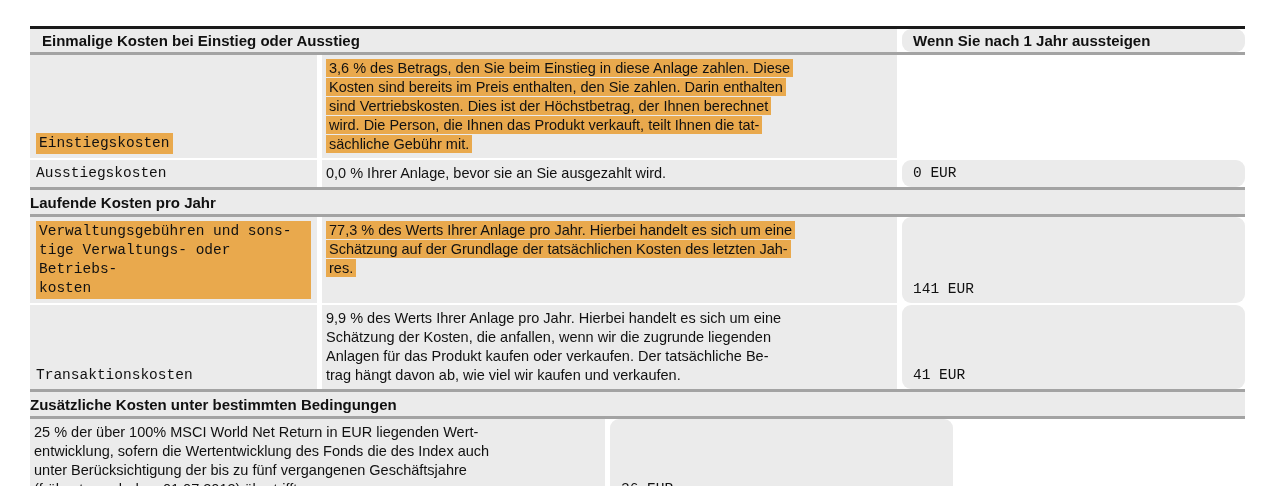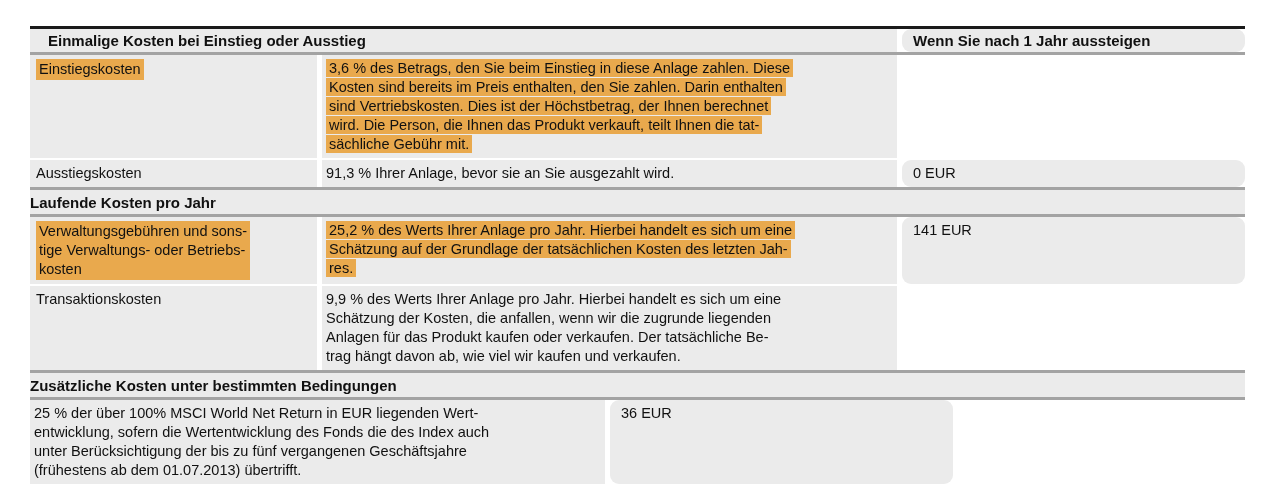--- a/index.html
+++ b/index.html
@@ -36,41 +36,41 @@
   }
   .trow + .trow { margin-top: 2px; }
   .cell {
     background: var(--row-bg);
     font-size: 14.5px;
     line-height: 19px;
   }
   .c1 { width: 287px; padding: 4px 6px 4px 6px; }
   .c2 { width: 575px; padding: 4px 4px 4px 4px; }
   .c3 { width: 343px; padding: 4px 4px 4px 11px; border-radius: 9px; }
-  .span12 { width: 867px; padding-left: 18px; }
+  .span12 { width: 867px; padding-left: 12px; }
   .thead .cell {
     font-weight: bold;
     font-size: 15px;
     height: 23px;
     display: flex;
     align-items: center;
   }
   .section-row .cell {
     width: 1215px;
     font-weight: bold;
     font-size: 15px;
     height: 24px;
     display: flex;
     align-items: center;
   }
   .hline {
     height: 3px;
     background: var(--line-gray);
   }
-  .vcenter { display: flex; align-items: flex-start; }
+  .vcenter { display: flex; align-items: flex-end; font-family: Liberation Mono, monospace; }
   .ml { white-space: pre-line; }
   .hl {
     background: var(--highlight);
     padding: 1px 3px;
     box-decoration-break: clone;
     -webkit-box-decoration-break: clone;
   }
 </style>
 </head>
 <body>
@@ -95,58 +95,61 @@
 wird. Die Person, die Ihnen das Produkt verkauft, teilt Ihnen die tat-
 sächliche Gebühr mit.</span>
       </div>
     </div>
 
     <div class="trow">
       <div class="cell c1 vcenter">
         <span class="ml">Ausstiegskosten</span>
       </div>
       <div class="cell c2">
-        <span class="ml">91,3 % Ihrer Anlage, bevor sie an Sie ausgezahlt wird.</span>
+        <span class="ml">0,0 % Ihrer Anlage, bevor sie an Sie ausgezahlt wird.</span>
       </div>
       <div class="cell c3 vcenter">
         <span>0 EUR</span>
       </div>
     </div>
 
     <div class="hline"></div>
     <div class="trow section-row">
       <div class="cell">Laufende Kosten pro Jahr</div>
     </div>
     <div class="hline"></div>
 
     <div class="trow">
       <div class="cell c1 vcenter">
         <span class="hl ml">Verwaltungsgebühren und sons-
 tige Verwaltungs- oder Betriebs-
 kosten</span>
       </div>
       <div class="cell c2">
-        <span class="hl ml">25,2 % des Werts Ihrer Anlage pro Jahr. Hierbei handelt es sich um eine
+        <span class="hl ml">77,3 % des Werts Ihrer Anlage pro Jahr. Hierbei handelt es sich um eine
 Schätzung auf der Grundlage der tatsächlichen Kosten des letzten Jah-
 res.</span>
       </div>
       <div class="cell c3 vcenter">
         <span>141 EUR</span>
       </div>
     </div>
 
     <div class="trow">
       <div class="cell c1 vcenter">
         <span class="ml">Transaktionskosten</span>
       </div>
       <div class="cell c2">
         <span class="ml">9,9 % des Werts Ihrer Anlage pro Jahr. Hierbei handelt es sich um eine
 Schätzung der Kosten, die anfallen, wenn wir die zugrunde liegenden
 Anlagen für das Produkt kaufen oder verkaufen. Der tatsächliche Be-
 trag hängt davon ab, wie viel wir kaufen und verkaufen.</span>
+      </div>
+      <div class="cell c3 vcenter">
+        <span>41 EUR</span>
       </div>
     </div>
 
     <div class="hline"></div>
     <div class="trow section-row">
       <div class="cell">Zusätzliche Kosten unter bestimmten Bedingungen</div>
     </div>
     <div class="hline"></div>
 
     <div class="trow">

